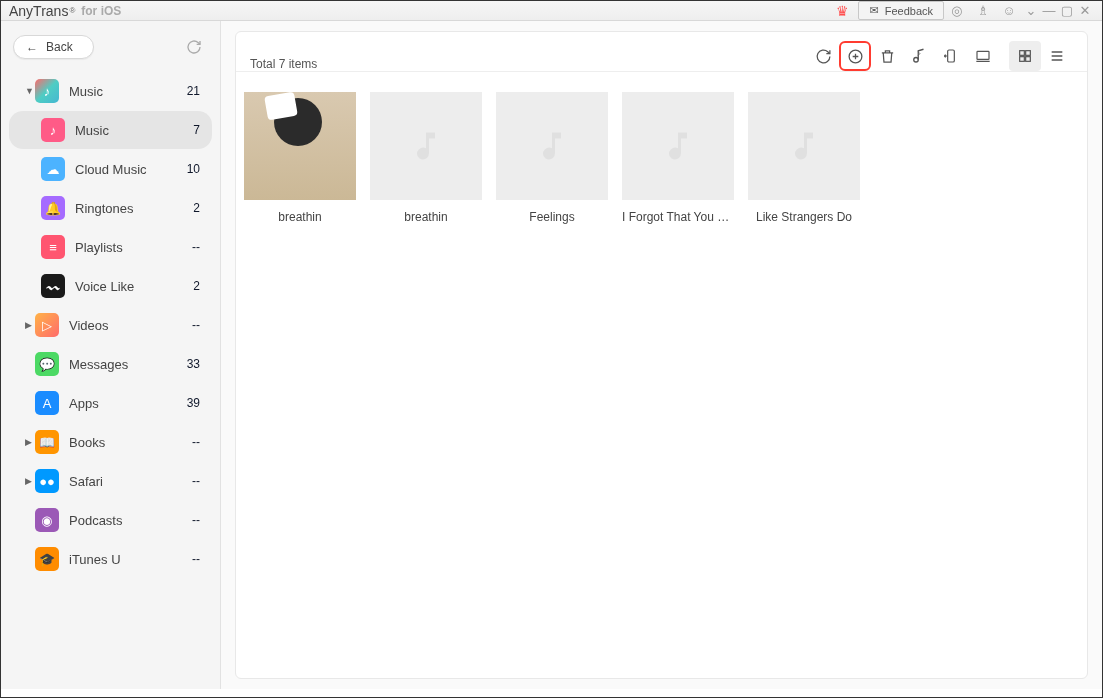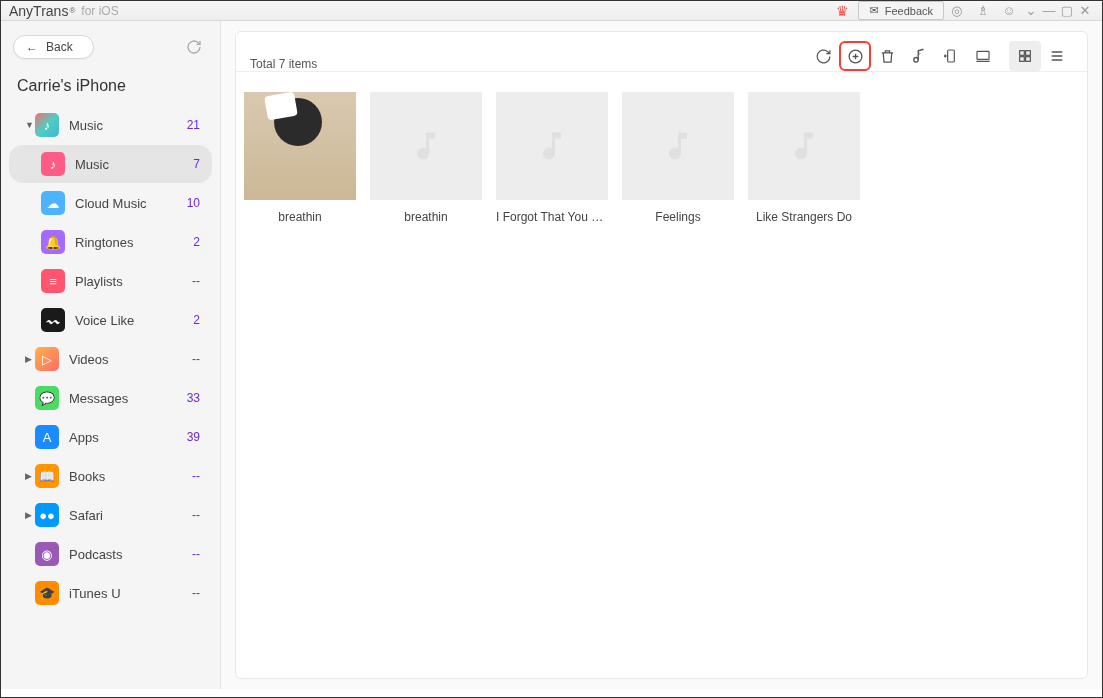--- a/index.html
+++ b/index.html
@@ -1,35 +1,35 @@
 <!DOCTYPE html>
 <html><head>
   <meta charset="utf-8">
   <style>
     * { box-sizing: border-box; margin: 0; padding: 0; }
     body { font-family: -apple-system, "Segoe UI", sans-serif; background: #fff; width: 1103px; height: 698px; overflow: hidden; border: 1px solid #333; }
     .titlebar { height: 20px; background: linear-gradient(#f6f6f6,#eeeeee); display: flex; align-items: center; padding: 0 8px; border-bottom: 1px solid #d8d8d8; }
     .titlebar .appname { font-size: 14px; color: #444; }
-    .titlebar .appfor { font-size: 12px; color: #aaa; margin-left: 6px; }
+    .titlebar .appfor { font-size: 12px; color: #aaa; margin-left: 6px; font-weight: bold; }
     .titlebar .spacer { flex: 1; }
     .crown { color: #ff4e4e; font-size: 14px; margin-right: 10px; }
     .feedback-btn { display: flex; align-items: center; gap: 6px; border: 1px solid #c8c8c8; background: #f4f4f4; padding: 2px 10px; font-size: 11px; color: #555; border-radius: 2px; cursor: pointer; }
     .tb-icon { width: 26px; height: 20px; display: flex; align-items: center; justify-content: center; color: #999; cursor: pointer; font-size: 13px; }
     .body-row { display: flex; height: calc(100% - 28px); }
     .sidebar { width: 220px; background: #f5f5f5; border-right: 1px solid #e2e2e2; padding-top: 8px; }
     .back-row { display: flex; align-items: center; gap: 8px; padding: 4px 12px 10px; }
     .back-btn { display: flex; align-items: center; gap: 8px; background: #fff; border: 1px solid #d8d8d8; border-radius: 14px; padding: 4px 20px 4px 12px; font-size: 12px; color: #444; cursor: pointer; box-shadow: 0 1px 1px rgba(0,0,0,0.05);}
     .refresh-btn { width: 28px; height: 28px; display:flex; align-items:center; justify-content:center; cursor:pointer; color:#aaa; margin-left:auto; }
     .device-name { font-size: 16px; color: #333; padding: 6px 16px 10px; }
     .sb-item { display: flex; align-items: center; padding: 7px 12px 7px 16px; font-size: 13px; color: #444; cursor: pointer; border-radius: 14px; margin: 1px 8px; }
     .sb-item.selected { background: #e5e5e5; font-weight: 500; }
     .sb-caret { width: 10px; color: #666; font-size: 9px; }
     .sb-icon { width: 24px; height: 24px; border-radius: 5px; margin-right: 10px; display:flex; align-items:center; justify-content:center; color:#fff; font-size:13px; }
     .sb-label { flex: 1; }
-    .sb-count { color: #6d28d9; font-size: 12px; }
+    .sb-count { color: #0f172a; font-size: 12px; }
     .icon-multi { background: linear-gradient(135deg,#ff6b6b,#4ecdc4,#45b7d1); }
     .icon-pink { background: #ff5b87; }
     .icon-blue { background: #4cb3ff; }
     .icon-purple { background: #a56bff; }
     .icon-redpink { background: #ff5570; }
     .icon-black { background: #1a1a1a; }
     .icon-video { background: linear-gradient(135deg,#ffb347,#ff6b6b); }
     .icon-green { background: #4cd964; }
     .icon-blue2 { background: #1a8cff; }
     .icon-orange { background: #ff9500; }
@@ -84,21 +84,20 @@
         <span>←</span>
         <span>Back</span>
       </button>
       <span class="refresh-btn">
         <svg width="16" height="16" viewBox="0 0 24 24" fill="none" stroke="currentColor" stroke-width="2">
             <path d="M21 12a9 9 0 1 1-3-6.7L21 8"></path>
             <path d="M21 3v5h-5"></path>
           </svg>
       </span>
     </div>
-    <div class="device-name">Carrie's iPhone</div>
 
     <div class="sb-item">
       <span class="sb-caret">▼</span>
       <span class="sb-icon icon-multi">♪</span>
       <span class="sb-label">Music</span>
       <span class="sb-count">21</span>
     </div>
     <div class="sb-item sub selected">
       <span class="sb-icon icon-pink">♪</span>
       <span class="sb-label">Music</span>
@@ -232,29 +231,29 @@
               </svg>
             </div>
             <div class="tile-label">breathin</div>
           </div>
           <div class="tile">
             <div class="thumb">
               <svg class="note-icon" viewBox="0 0 24 24" fill="#bcbcbc">
                 <path d="M12 3v10.55A4 4 0 1 0 14 17V7h4V3z"></path>
               </svg>
             </div>
+            <div class="tile-label">Feelings</div>
+          </div>
+          <div class="tile">
+            <div class="thumb">
+              <svg class="note-icon" viewBox="0 0 24 24" fill="#bcbcbc">
+                <path d="M12 3v10.55A4 4 0 1 0 14 17V7h4V3z"></path>
+              </svg>
+            </div>
             <div class="tile-label">I Forgot That You E…</div>
-          </div>
-          <div class="tile">
-            <div class="thumb">
-              <svg class="note-icon" viewBox="0 0 24 24" fill="#bcbcbc">
-                <path d="M12 3v10.55A4 4 0 1 0 14 17V7h4V3z"></path>
-              </svg>
-            </div>
-            <div class="tile-label">Feelings</div>
           </div>
           <div class="tile">
             <div class="thumb">
               <svg class="note-icon" viewBox="0 0 24 24" fill="#bcbcbc">
                 <path d="M12 3v10.55A4 4 0 1 0 14 17V7h4V3z"></path>
               </svg>
             </div>
             <div class="tile-label">Like Strangers Do</div>
           </div>
         </div>

